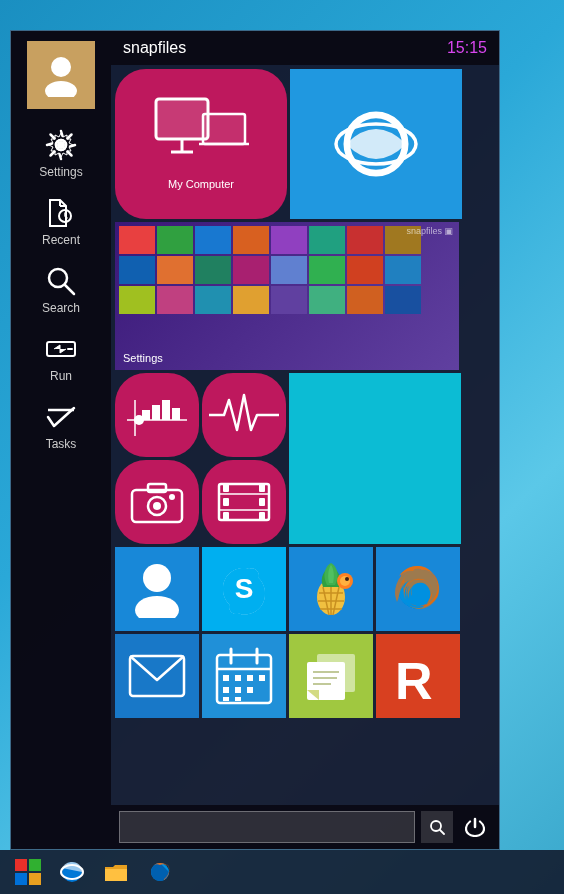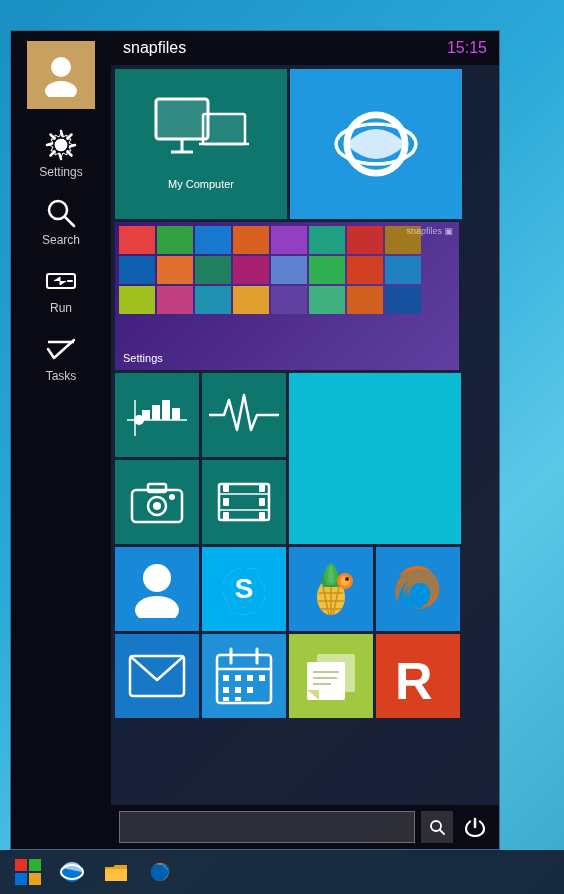--- a/index.html
+++ b/index.html
@@ -149,21 +149,21 @@
       color: white;
       font-size: 11px;
       font-weight: 400;
       position: absolute;
       bottom: 6px;
       left: 8px;
       z-index: 2;
     }
 
     
-    .tile-blue { background: #0f766e; }
+    .tile-blue { background: #be185d; border-radius: 31px; }
     .tile-blue2 { background: #2098e0; }
     .tile-cyan { background: #0cbcd4; }
 
     
     .bottom-bar {
       display: flex;
       align-items: center;
       padding: 6px 8px;
       background: rgba(10,10,20,0.95);
       gap: 6px;
@@ -298,20 +298,32 @@
             <path d="M16 4 L18 8 L22 6 L22 10 L26 10 L24 14 L28 16 L24 18 L26 22 L22 22 L22 26 L18 24 L16 28 L14 24 L10 26 L10 22 L6 22 L8 18 L4 16 L8 14 L6 10 L10 10 L10 6 L14 8 Z" stroke="white" stroke-width="1" fill="none"></path>
             <circle cx="16" cy="16" r="5" fill="none" stroke="white" stroke-width="2.5"></circle>
             <path d="M16 2 L17.5 7 M16 30 L14.5 25 M2 16 L7 14.5 M30 16 L25 17.5 M5.5 5.5 L9.5 9.5 M26.5 26.5 L22.5 22.5 M26.5 5.5 L22.5 9.5 M5.5 26.5 L9.5 22.5" stroke="white" stroke-width="2.5" stroke-linecap="round"></path>
             <circle cx="16" cy="16" r="5" fill="none" stroke="white" stroke-width="2.5"></circle>
           </svg>
         </div>
         <span class="sidebar-label">Settings</span>
       </div>
 
 
+      <div class="sidebar-item">
+        <div class="sidebar-icon">
+          <svg width="34" height="34" viewBox="0 0 34 34" fill="none">
+            <path d="M6 4 L16 4 L22 10 L22 30 L6 30 Z" fill="none" stroke="white" stroke-width="2"></path>
+            <line x1="16" y1="4" x2="16" y2="10" stroke="white" stroke-width="2"></line>
+            <line x1="16" y1="10" x2="22" y2="10" stroke="white" stroke-width="2"></line>
+            <circle cx="21" cy="20" r="6" fill="none" stroke="white" stroke-width="2"></circle>
+            <polyline points="21,17 21,20 23,22" stroke="white" stroke-width="1.5" stroke-linecap="round"></polyline>
+          </svg>
+        </div>
+        <span class="sidebar-label">Recent</span>
+      </div>
 
       <div class="sidebar-item">
         <div class="sidebar-icon">
           <svg width="34" height="34" viewBox="0 0 34 34" fill="none">
             <circle cx="14" cy="14" r="9" stroke="white" stroke-width="2.5"></circle>
             <line x1="21" y1="21" x2="30" y2="30" stroke="white" stroke-width="2.5" stroke-linecap="round"></line>
           </svg>
         </div>
         <span class="sidebar-label">Search</span>
       </div>

